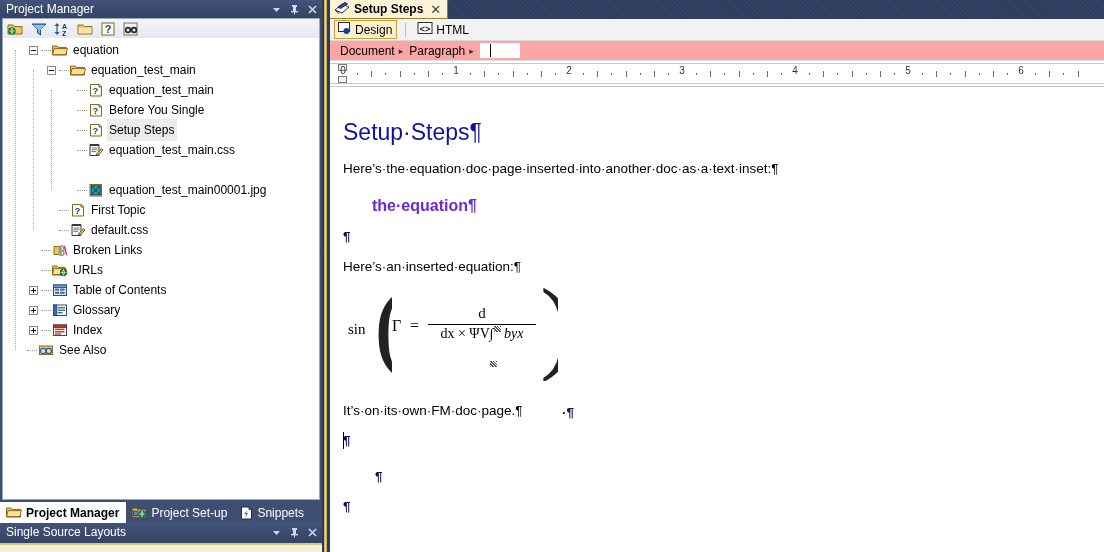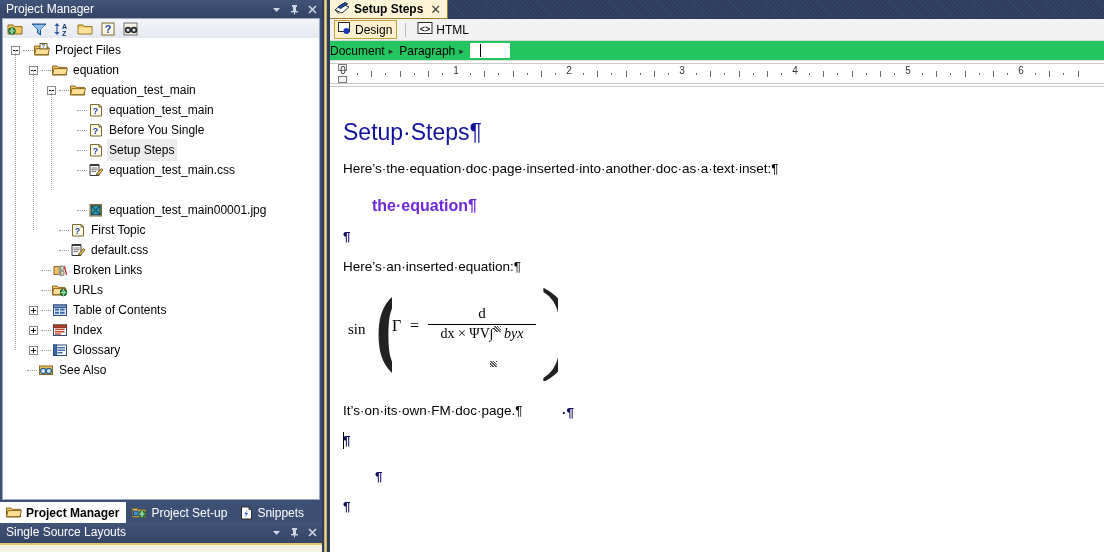--- a/index.html
+++ b/index.html
@@ -115,22 +115,22 @@
 
   #mode-bar {
     height:22px; background:#f2f2f2; border-bottom:1px solid #d7d7d7;
     display:flex; align-items:center; padding-left:4px; gap:5px;
   }
   .mode-btn { display:flex; align-items:center; gap:3px; padding:1px 5px 1px 3px; font-size:12px; color:#000; }
   .mode-btn.active { background:#fdf0cd; border:1px solid #c8a03c; padding:0px 4px 0px 2px; }
   .mode-sep { width:1px; height:14px; background:#bdbdbd; margin:0 3px; }
 
   #crumb-bar {
-    height:20px; background:#22c55e; border-bottom:1px solid #dedede;
-    display:flex; align-items:center; padding-left:0; font-size:12px; color:#000;
+    height:20px; background:#fca5a5; border-bottom:1px solid #dedede;
+    display:flex; align-items:center; padding-left:10px; font-size:12px; color:#000;
   }
   .crumb { margin-right:2px; }
   .crumb-arrow { color:#333; font-size:9px; margin:0 6px 0 2px; }
   #crumb-field { width:40px; height:15px; background:#ffffff; border:none; position:relative; }
   #crumb-field::before { content:""; position:absolute; left:10px; top:1px; width:1px; height:13px; background:#000; }
 
   
   #ruler { position:relative; height:26px; background:#ffffff; border-bottom:1px solid #c9c9c9; }
   .rnum { position:absolute; top:4px; font-size:10px; color:#333; transform:translateX(-50%); font-family:"Liberation Sans",sans-serif; }
   .rdot { position:absolute; top:12px; width:1px; height:2px; background:#6b6b6b; }
@@ -253,31 +253,20 @@
           <circle cx="12" cy="9" r="3.2" fill="#2b2b2b"></circle>
           <rect x="8.6" y="8" width="1.6" height="2" fill="#2b2b2b"></rect>
           <circle cx="6" cy="9" r="1.5" fill="#dfe9f5"></circle>
           <circle cx="12" cy="9" r="1.5" fill="#dfe9f5"></circle>
         </svg>
       </span>
     </div>
 
     <div id="tree-wrap">
       <div id="tree">
-          <div class="tnode" style="padding-left: 8px;">
-            <span class="expander"></span>
-            <span class="dots"></span>
-            <span class="ico"><svg width="16" height="15" viewBox="0 0 16 15">
-                <path d="M0.5 3 L5 3 L6.3 4.4 L14.5 4.4 L14.5 12 L0.5 12 Z" fill="#f0c35a" stroke="#8a6a1e"></path>
-                <path d="M2 5.6 L15.5 5.6 L13.8 11.6 L0.6 11.6 Z" fill="#ffdf95" stroke="#8a6a1e"></path>
-                <rect x="6" y="0.5" width="7" height="5.4" fill="#fdfbe8" stroke="#6a5a22"></rect>
-                <text x="9.4" y="5" font-size="5.4" text-anchor="middle" font-family="Liberation Sans" fill="#1e3fae" font-weight="bold">?</text>
-              </svg></span>
-            <span class="tlabel">Project Files</span>
-          </div>
           <div class="tnode" style="padding-left: 26px;">
             <span class="expander"></span>
             <span class="dots"></span>
             <span class="ico"><svg width="16" height="15" viewBox="0 0 16 15">
                 <path d="M0.5 3 L5 3 L6.3 4.4 L14.5 4.4 L14.5 12 L0.5 12 Z" fill="#f0c35a" stroke="#8a6a1e"></path>
                 <path d="M2 5.6 L15.5 5.6 L13.8 11.6 L0.6 11.6 Z" fill="#ffdf95" stroke="#8a6a1e"></path>
               </svg></span>
             <span class="tlabel">equation</span>
           </div>
           <div class="tnode" style="padding-left: 44px;">
@@ -397,38 +386,38 @@
                 <rect x="3" y="8.8" width="4" height="2" fill="#3a6aa8"></rect>
                 <rect x="8" y="8.8" width="4.6" height="2" fill="#3a6aa8"></rect>
               </svg></span>
             <span class="tlabel">Table of Contents</span>
           </div>
           <div class="tnode" style="padding-left: 26px;">
             <span class="expander plus"></span>
             <span class="dots"></span>
             <span class="ico"><svg width="16" height="15" viewBox="0 0 16 15">
                 <rect x="1.5" y="2" width="13" height="10.5" fill="#ffffff" stroke="#2d4b7a"></rect>
+                <rect x="1.5" y="2" width="3.2" height="10.5" fill="#3a6aa8" stroke="#2d4b7a"></rect>
+                <rect x="5.6" y="4" width="7.4" height="1.4" fill="#3a6aa8"></rect>
+                <rect x="5.6" y="6.5" width="7.4" height="1.4" fill="#3a6aa8"></rect>
+                <rect x="5.6" y="9" width="5" height="1.4" fill="#3a6aa8"></rect>
+              </svg></span>
+            <span class="tlabel">Glossary</span>
+          </div>
+          <div class="tnode" style="padding-left: 26px;">
+            <span class="expander plus"></span>
+            <span class="dots"></span>
+            <span class="ico"><svg width="16" height="15" viewBox="0 0 16 15">
+                <rect x="1.5" y="2" width="13" height="10.5" fill="#ffffff" stroke="#2d4b7a"></rect>
                 <rect x="1.5" y="2" width="13" height="2.4" fill="#c0432b" stroke="#7a2a1a"></rect>
                 <rect x="3" y="5.6" width="9.5" height="1.5" fill="#c0432b"></rect>
                 <rect x="3" y="8" width="9.5" height="1.5" fill="#c0432b"></rect>
                 <rect x="3" y="10.3" width="6" height="1.4" fill="#c0432b"></rect>
               </svg></span>
             <span class="tlabel">Index</span>
-          </div>
-          <div class="tnode" style="padding-left: 26px;">
-            <span class="expander plus"></span>
-            <span class="dots"></span>
-            <span class="ico"><svg width="16" height="15" viewBox="0 0 16 15">
-                <rect x="1.5" y="2" width="13" height="10.5" fill="#ffffff" stroke="#2d4b7a"></rect>
-                <rect x="1.5" y="2" width="3.2" height="10.5" fill="#3a6aa8" stroke="#2d4b7a"></rect>
-                <rect x="5.6" y="4" width="7.4" height="1.4" fill="#3a6aa8"></rect>
-                <rect x="5.6" y="6.5" width="7.4" height="1.4" fill="#3a6aa8"></rect>
-                <rect x="5.6" y="9" width="5" height="1.4" fill="#3a6aa8"></rect>
-              </svg></span>
-            <span class="tlabel">Glossary</span>
           </div>
           <div class="tnode" style="padding-left: 12px;">
             <span class="nodot"></span>
             <span class="dots"></span>
             <span class="ico"><svg width="16" height="15" viewBox="0 0 16 15">
                 <rect x="1.5" y="3" width="13" height="8.5" fill="#f0c35a" stroke="#8a6a1e"></rect>
                 <circle cx="5.2" cy="8" r="2.6" fill="#cfe6f7" stroke="#2a5f8f" stroke-width="1.2"></circle>
                 <circle cx="10.8" cy="8" r="2.6" fill="#cfe6f7" stroke="#2a5f8f" stroke-width="1.2"></circle>
                 <path d="M7.8 8 h0.4" stroke="#2a5f8f" stroke-width="1.2"></path>
               </svg></span>

